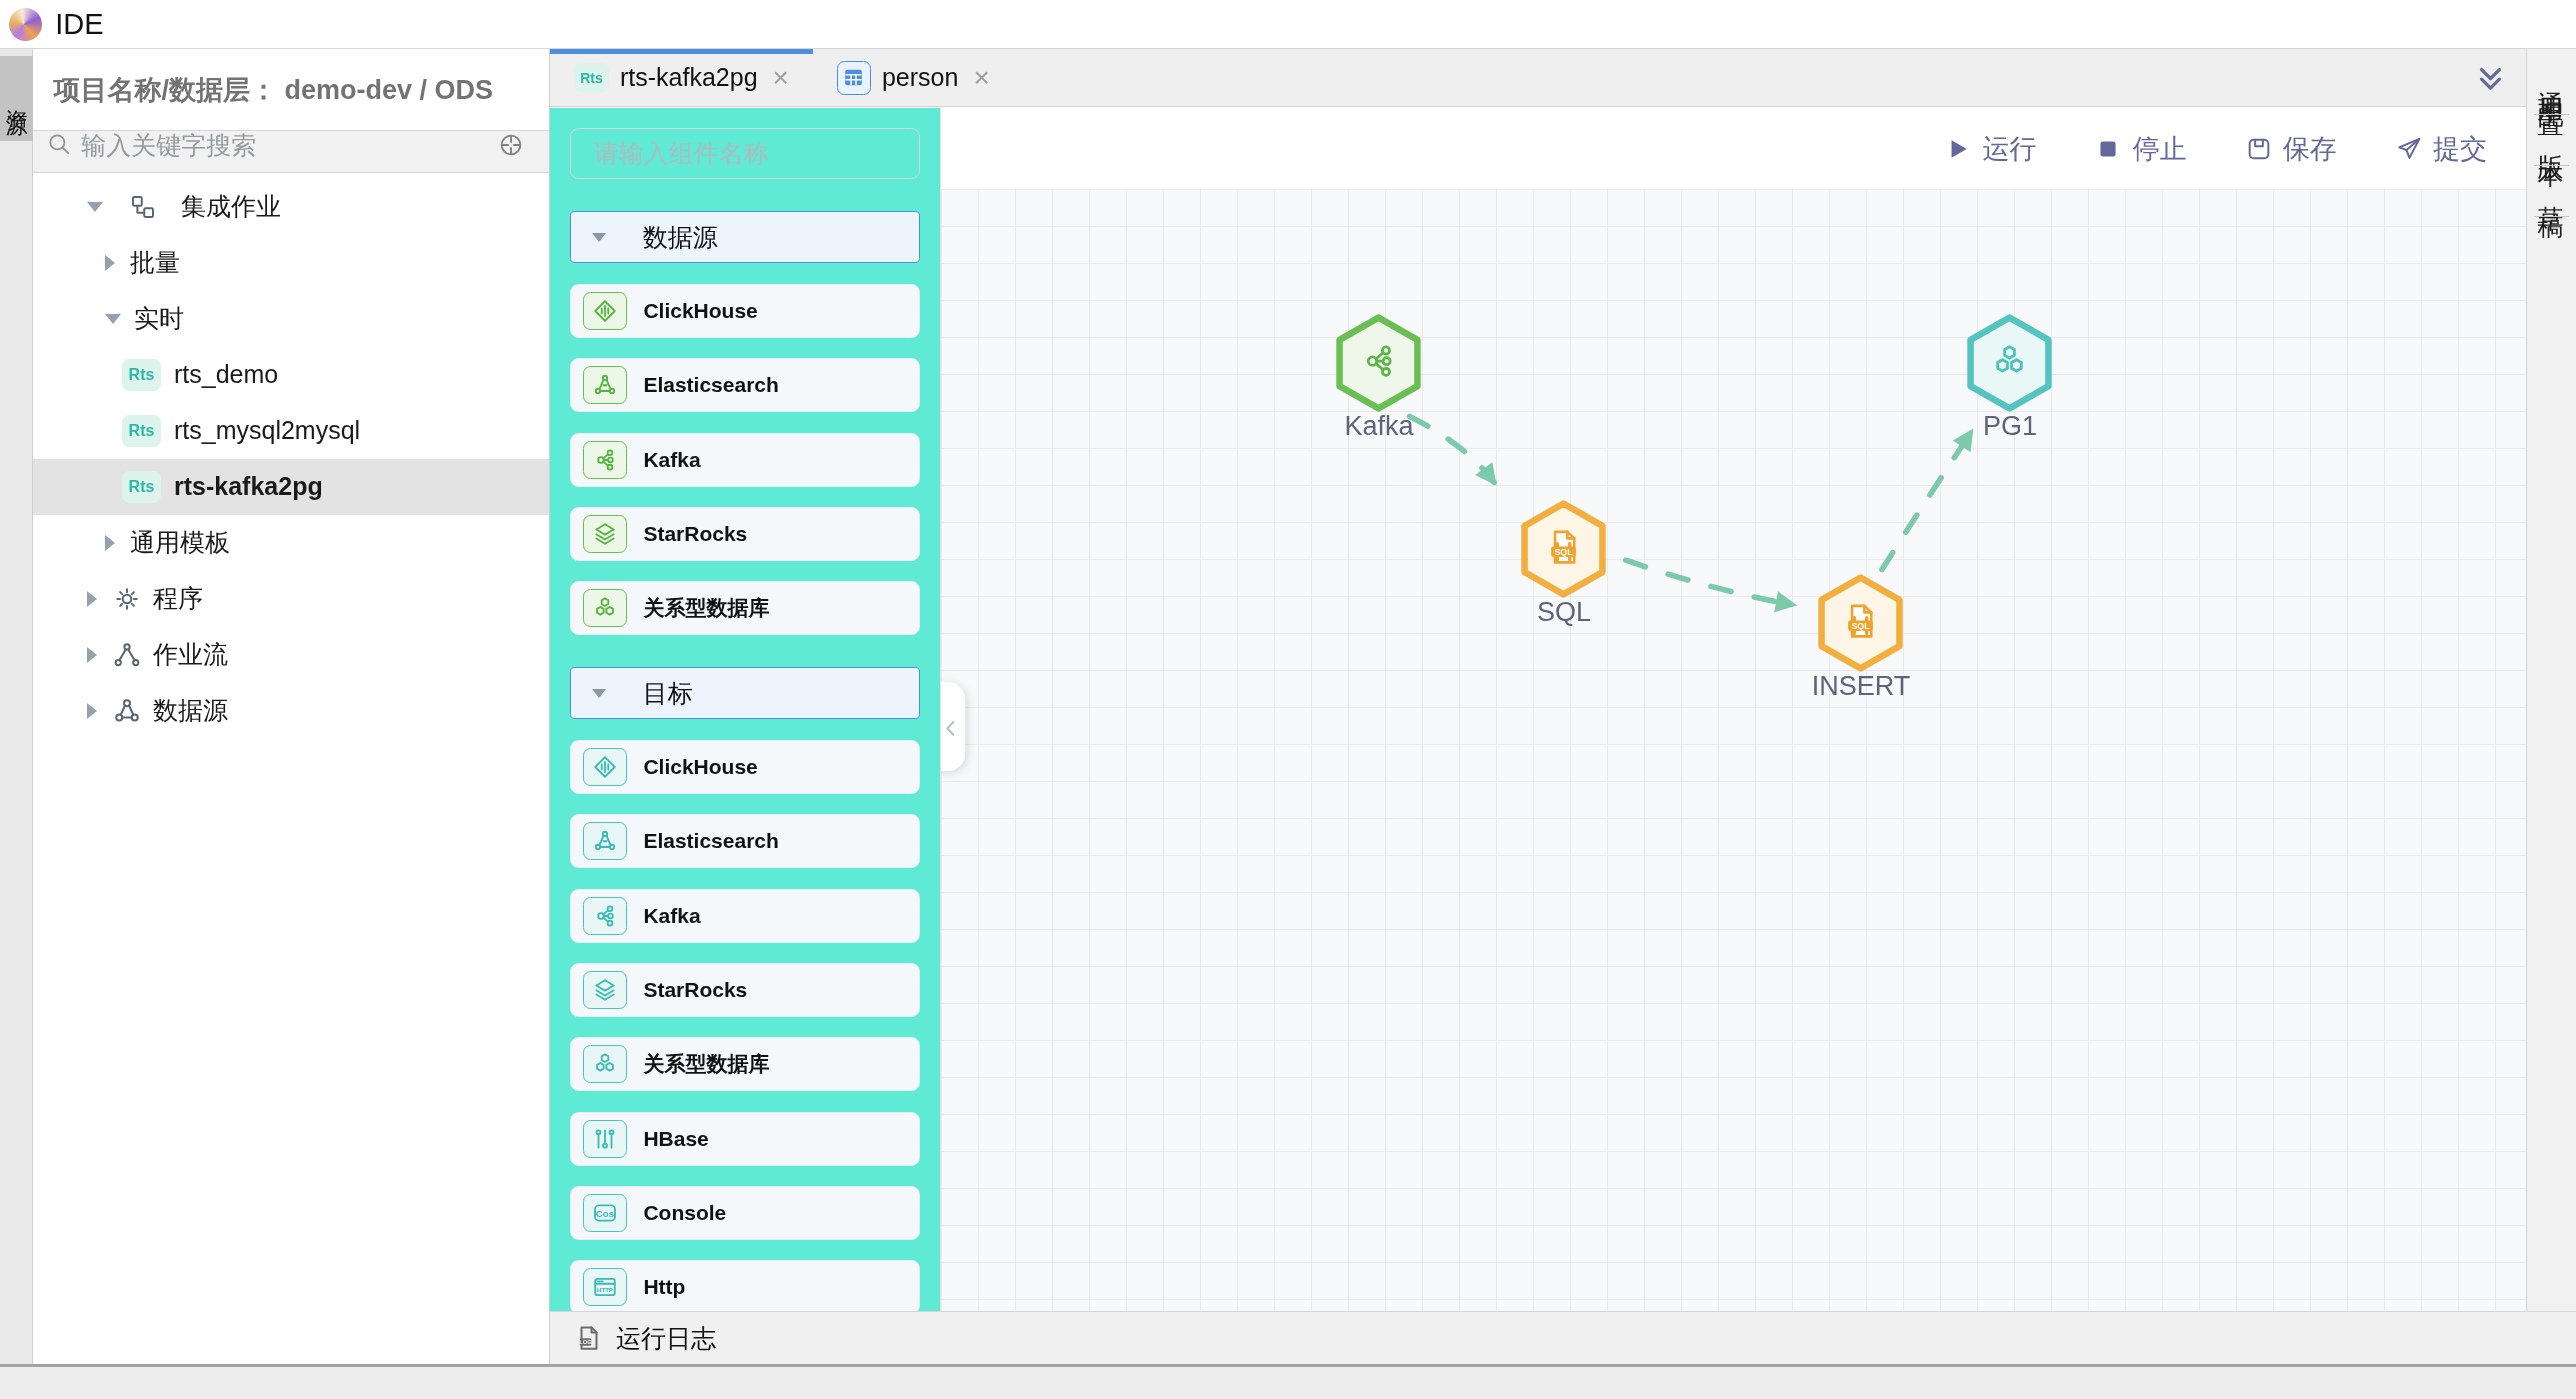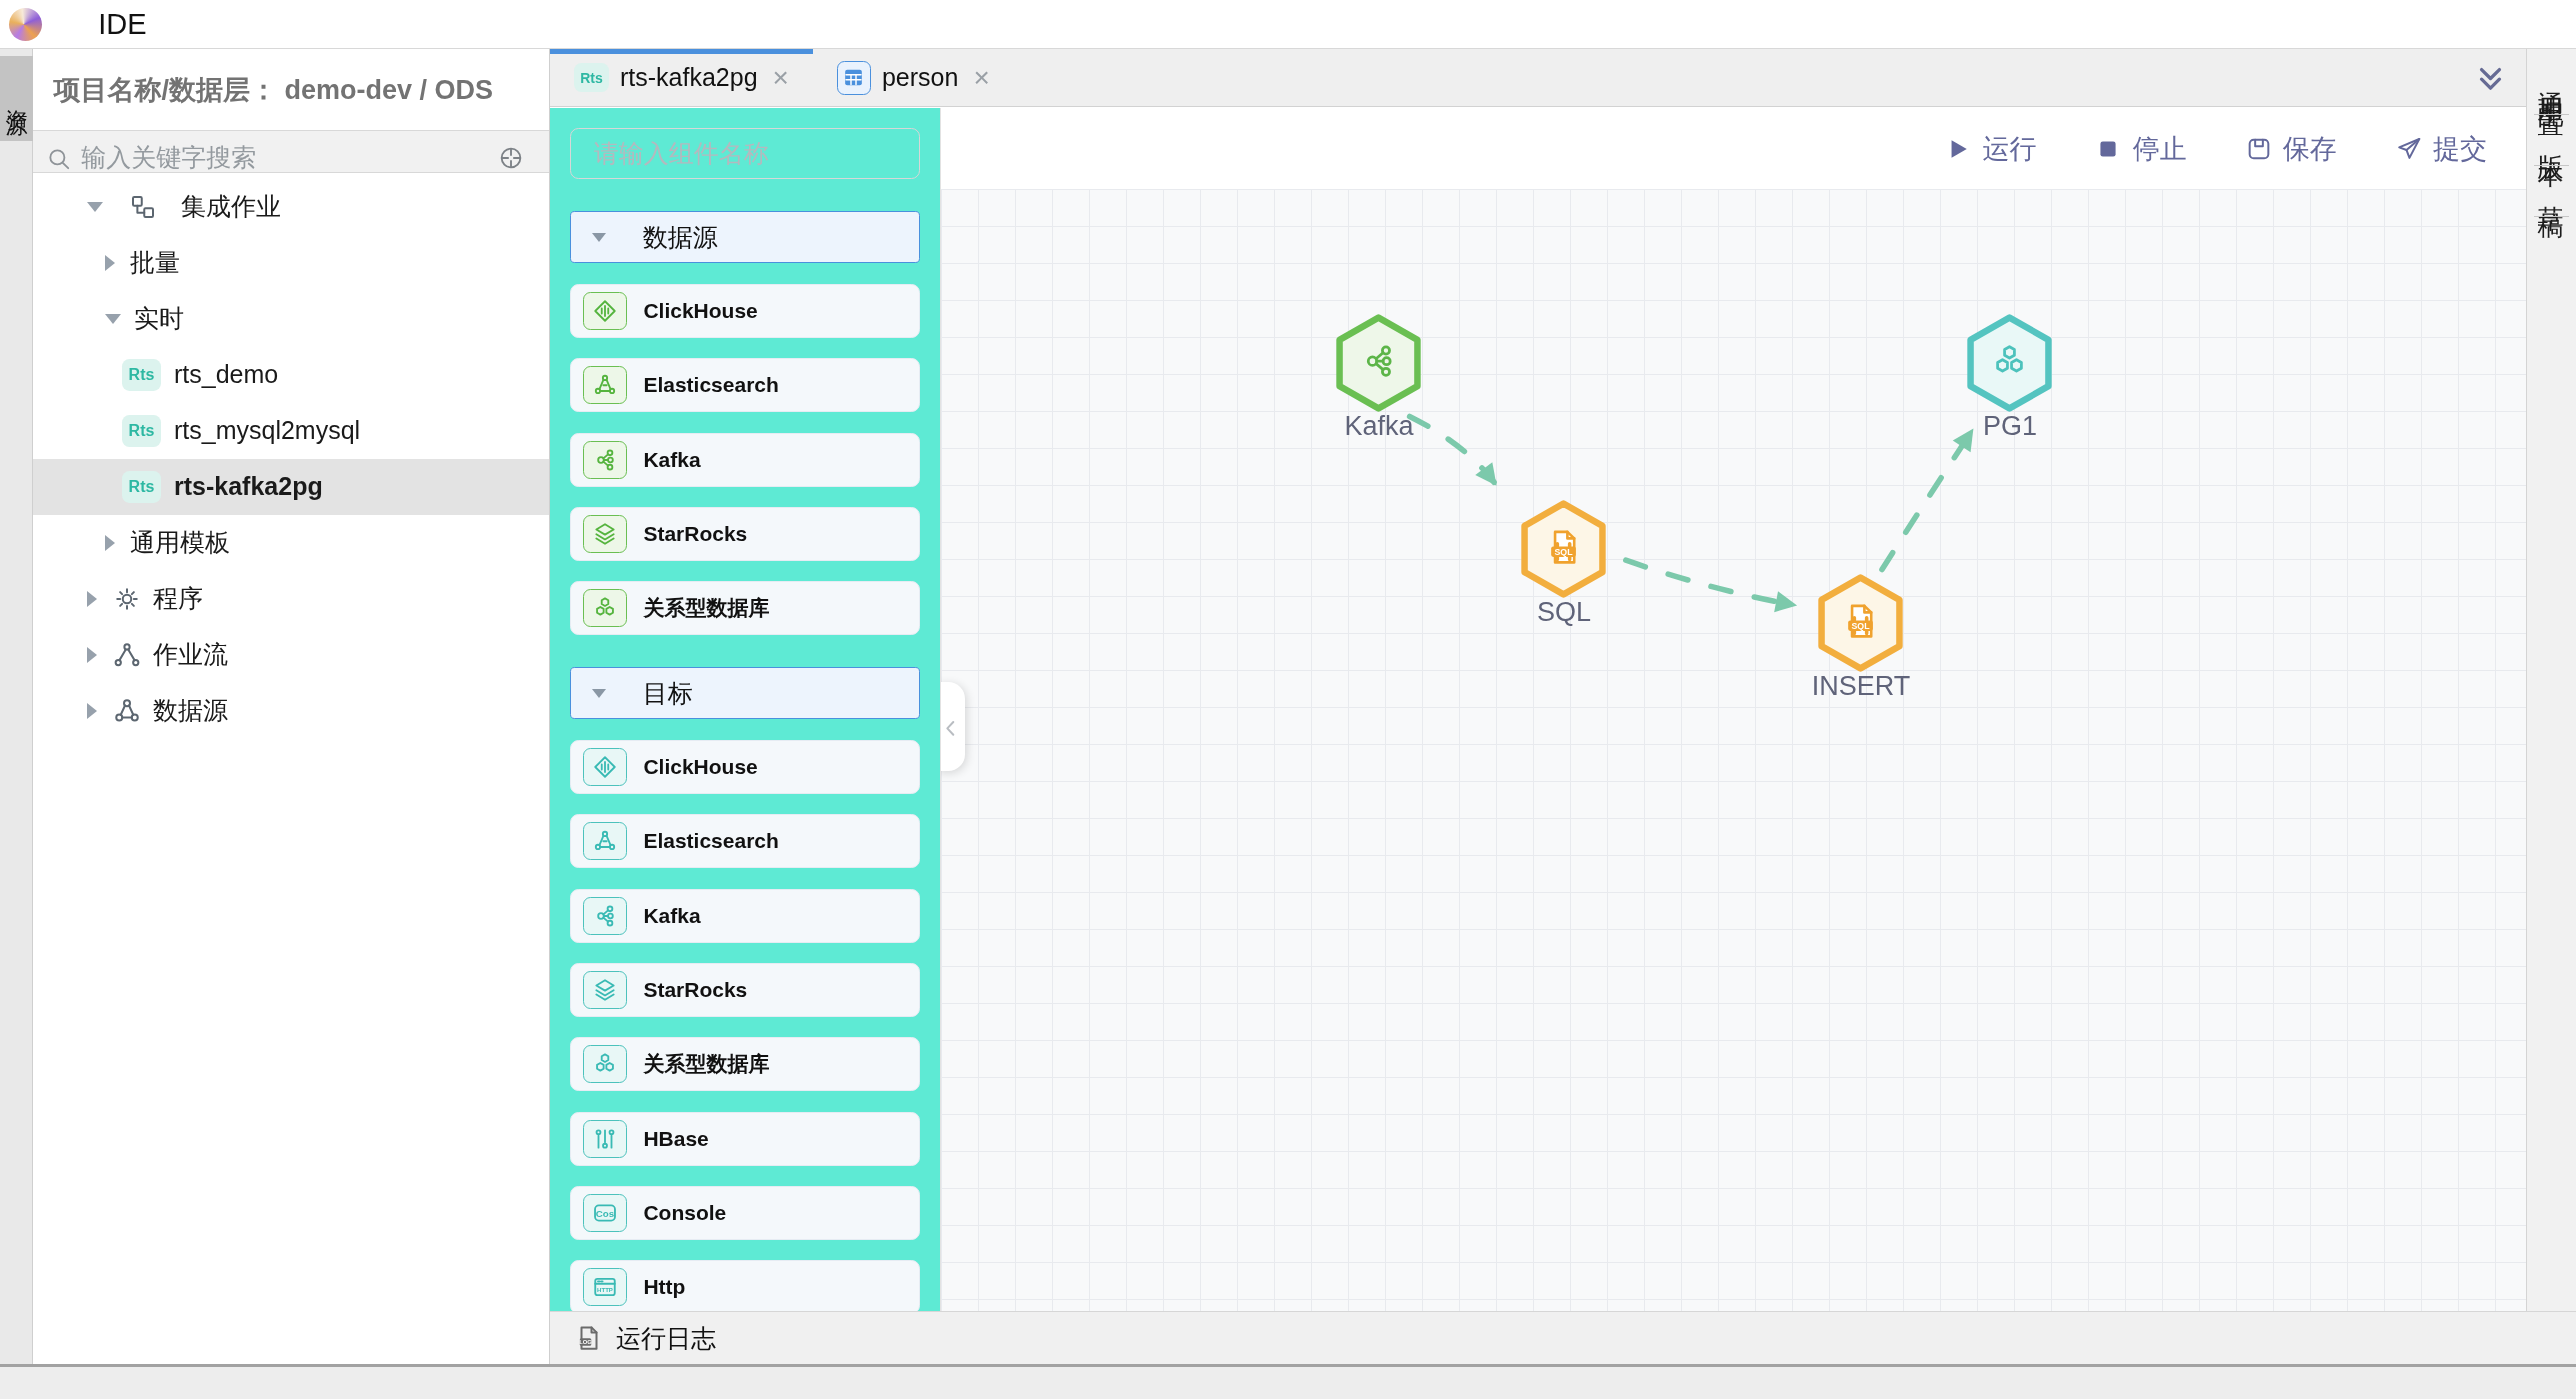--- a/index.html
+++ b/index.html
@@ -2,32 +2,32 @@
 <html style="font-size:15px"><head>
 <meta charset="utf-8">
 <style>
   * { margin:0; padding:0; box-sizing:border-box; }
   html,body { width:2576px; height:1399px; overflow:hidden; }
   body { font-family:"Liberation Sans","DejaVu Sans",sans-serif; background:#fff; position:relative; color:#1a1a1a; }
   .abs { position:absolute; }
   svg { display:block; }
 
   
-  #top-bar { left:0; top:0; width:2576px; height:49px; background:#fff; border-bottom:0.9px solid #d8d8d8; display:flex; align-items:center; padding-left:9.3px;gap:43px; }
+  #top-bar { left:0; top:0; width:2576px; height:49px; background:#fff; border-bottom:0.9px solid #d8d8d8; display:flex; align-items:center; padding-left:9.3px; }
   #logo { width:33px; height:33px; border-radius:50%; background:conic-gradient(from 210deg at 45% 50%, #b57be6, #e9b05c, #f7ead9, #8e5fd8, #eda14f, #b57be6); }
   #app-title { font-size:29px; font-weight:500; margin-left:13px; color:#111; }
 
   
   #resource-rail { left:0; top:49px; width:33px; height:1315px; background:#e9e9e9; border-right:0.9px solid #cfcfcf; }
   #resource-tab { margin-top:6.5px; width:33px; min-height:85px; background:#c3c3c3; display:flex; align-items:center; justify-content:center; writing-mode:vertical-rl; text-orientation:upright; font-size:22px; color:#111; letter-spacing:5.6px; padding:9.3px 0; cursor:pointer; }
 
   
   #explorer { left:33px; top:49px; width:517px; height:1315px; background:#fff; border-right:0.9px solid #cfcfcf; }
   #explorer-header { height:81px; display:flex; align-items:center; padding-left:20.4px; font-size:27px; font-weight:700; color:#737373; }
-  #explorer-search { height:43px; background:#f1f1f1; border-top:0.9px solid #d8d8d8; border-bottom:0.9px solid #d8d8d8; display:flex; align-items:flex-end; padding:0 24px 0 13px; color:#8e9398; }
+  #explorer-search { height:43px; background:#f1f1f1; border-top:0.9px solid #d8d8d8; border-bottom:0.9px solid #d8d8d8; display:flex; align-items:flex-start; padding:0 24px 0 13px; color:#8e9398; }
   #explorer-search .mag { width:26px; height:26px; color:#8e9398; }
   #explorer-search input { flex:1; border:none; outline:none; background:transparent; font-size:25px; color:#333; margin-left:9.3px; font-family:inherit; }
   #explorer-search input::placeholder { color:#949a9f; }
   #explorer-search .target { width:28px; height:28px; color:#7d8287; }
   #tree { padding-top:5.6px; }
   .tree-row { height:56px; display:flex; align-items:center; font-size:25px; cursor:pointer; }
   .tree-row.selected { background:#e3e3e3; font-weight:600; }
   .tree-row .caret-down { width:0; height:0; border-left:8.4px solid transparent; border-right:8.4px solid transparent; border-top:10.2px solid #97a1ac; margin-right:13px; }
   .tree-row .caret-right { width:0; height:0; border-top:8.4px solid transparent; border-bottom:8.4px solid transparent; border-left:10.2px solid #97a1ac; margin-right:15px; }
   .tree-row .t-icon { width:30px; height:30px; color:#5c6670; margin-right:11px; }

